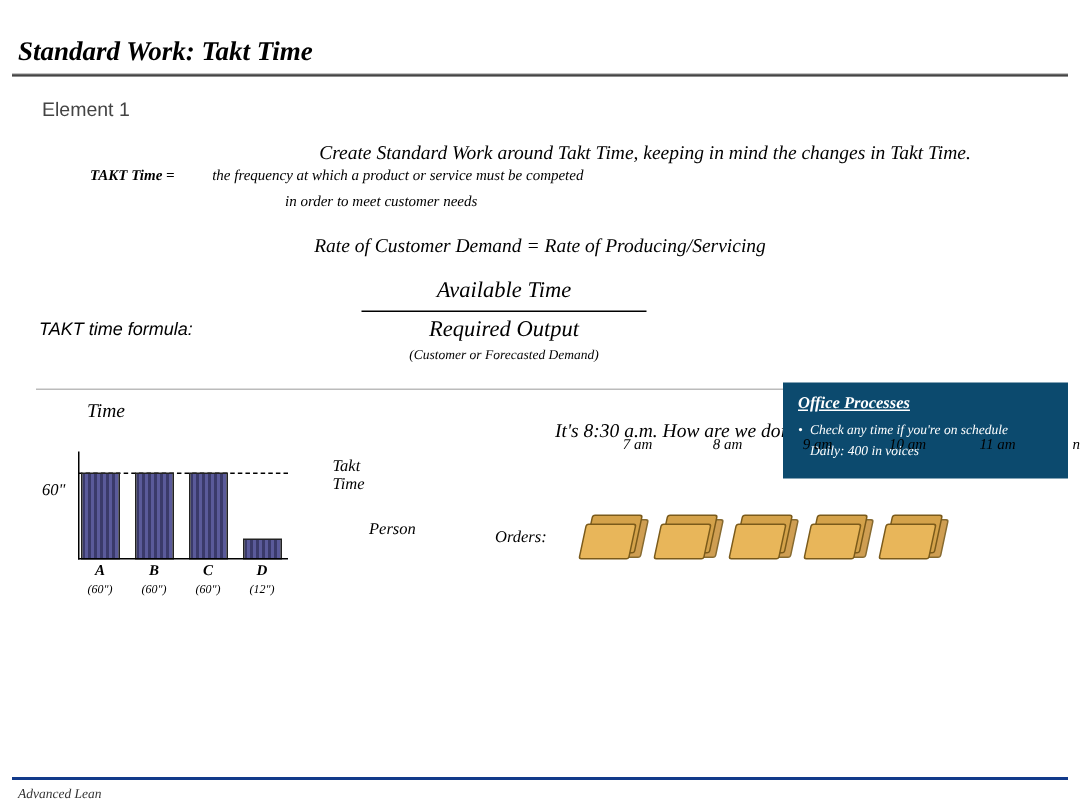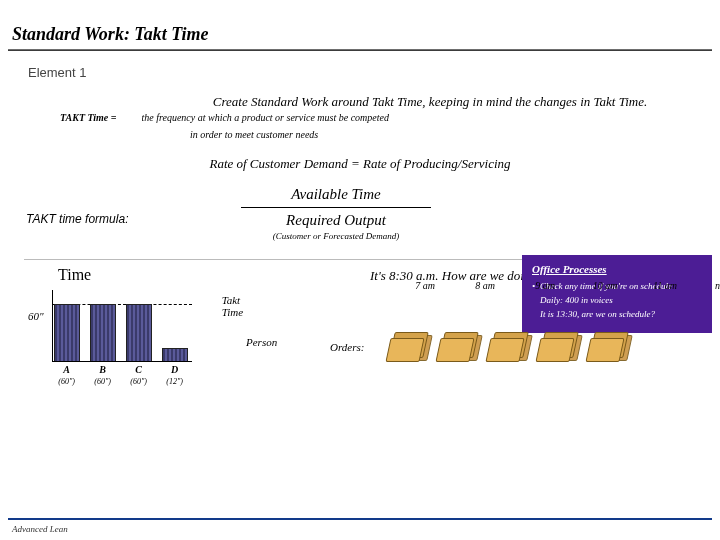--- a/index.html
+++ b/index.html
@@ -11,26 +11,26 @@
   .def-row { margin: 0 0 6px 60px; font-family: 'Brush Script MT', cursive; font-style: italic; font-size: 10px; }
   .def-row b { font-weight: bold; }
   .def2 { margin-left: 190px; margin-bottom: 16px; }
   .rate { font-family: 'Brush Script MT', cursive; font-style: italic; font-size: 13px; text-align: center; margin-bottom: 14px; }
   .formula-row { display: flex; align-items: flex-start; position: relative; }
   .formula-label { font-family: Liberation Sans, sans-serif; font-style: italic; font-size: 12px; margin-left: 26px; margin-top: 26px; width:130px; }
   .fraction { width: 200px; text-align: center; margin-left: 80px; }
   .frac-top, .frac-bot { font-family: 'Brush Script MT', cursive; font-style: italic; font-size: 15px; }
   .frac-line { height: 1px; background: #000; margin: 4px auto; width: 190px; }
   .frac-note { font-family: 'Brush Script MT', cursive; font-style: italic; font-size: 9px; margin-top: 2px; }
-  .office-box { position: absolute; right: 8px; top: 255px; width: 190px; background: #4c1d95; color: #fff; padding: 8px 10px 10px; font-family: 'Brush Script MT', cursive; font-style: italic; }
+  .office-box { position: absolute; right: 8px; top: 255px; width: 190px; background: #0c4a6e; color: #fff; padding: 8px 10px 10px; font-family: 'Brush Script MT', cursive; font-style: italic; }
   .office-box .ob-title { font-size: 11px; font-weight: bold; text-decoration: underline; margin-bottom: 6px; }
   .office-box .ob-line { font-size: 9px; margin-bottom: 4px; position: relative; padding-left: 8px; }
   .office-box .ob-bullet::before { content: "•"; position: absolute; left: 0; }
   .divider { height: 1px; background: #bbb; margin: 18px 24px 6px; }
-  .time-hdr { font-family: 'Brush Script MT', cursive; font-size: 16px; margin: 4px 0 2px 58px; }
+  .time-hdr { font-family: 'Brush Script MT', cursive; font-style: italic; font-size: 13px; margin: 4px 0 15px 58px; }
   .question { font-family: 'Brush Script MT', cursive; font-style: italic; font-size: 13px; margin: -18px 0 0 370px; }
   .chart-zone { display: flex; align-items: flex-end; position: relative; margin-top: 6px; }
   .yaxis { font-family: 'Brush Script MT', cursive; font-style: italic; font-size: 11px; margin-left: 28px; margin-bottom: 64px; }
   .bars-wrap { position: relative; margin-left: 10px; }
   .bars { display: flex; align-items: flex-end; gap: 10px; height: 72px; position: relative; }
   .bars::before { content:""; position:absolute; left:-2px; top:0; bottom:0; width:1px; background:#000; }
   .bars::after { content:""; position:absolute; left:-2px; right:-4px; bottom:0; height:1px; background:#000; }
   .dash { position: absolute; left: -2px; right: -4px; top: 14px; border-top: 1.5px dashed #000; }
   .bar { width: 26px; background: repeating-linear-gradient(90deg,#3a3a6a 0,#3a3a6a 2px,#5a5a9a 2px,#5a5a9a 4px); border: 1px solid #222; }
   .takt-label { position:absolute; left: 168px; top: 4px; font-family: 'Brush Script MT', cursive; font-style: italic; font-size: 11px; }
@@ -75,21 +75,20 @@
     <div class="frac-line"></div>
     <div class="frac-bot">Required Output</div>
     <div class="frac-note">(Customer or Forecasted Demand)</div>
   </div>
 </div>
 
 <div class="office-box">
   <div class="ob-title">Office Processes</div>
   <div class="ob-line ob-bullet">Check any time if you're on schedule</div>
   <div class="ob-line">Daily: 400 in voices</div>
-  <div class="ob-line">It is 13:30, are we on schedule?</div>
 </div>
 
 <div class="divider"></div>
 <div class="time-hdr">Time</div>
 <div class="question">It's 8:30 a.m. How are we doing?</div>
 
 <div class="chart-zone">
   <div class="yaxis">60"</div>
   <div class="bars-wrap">
     <div class="dash"></div>

